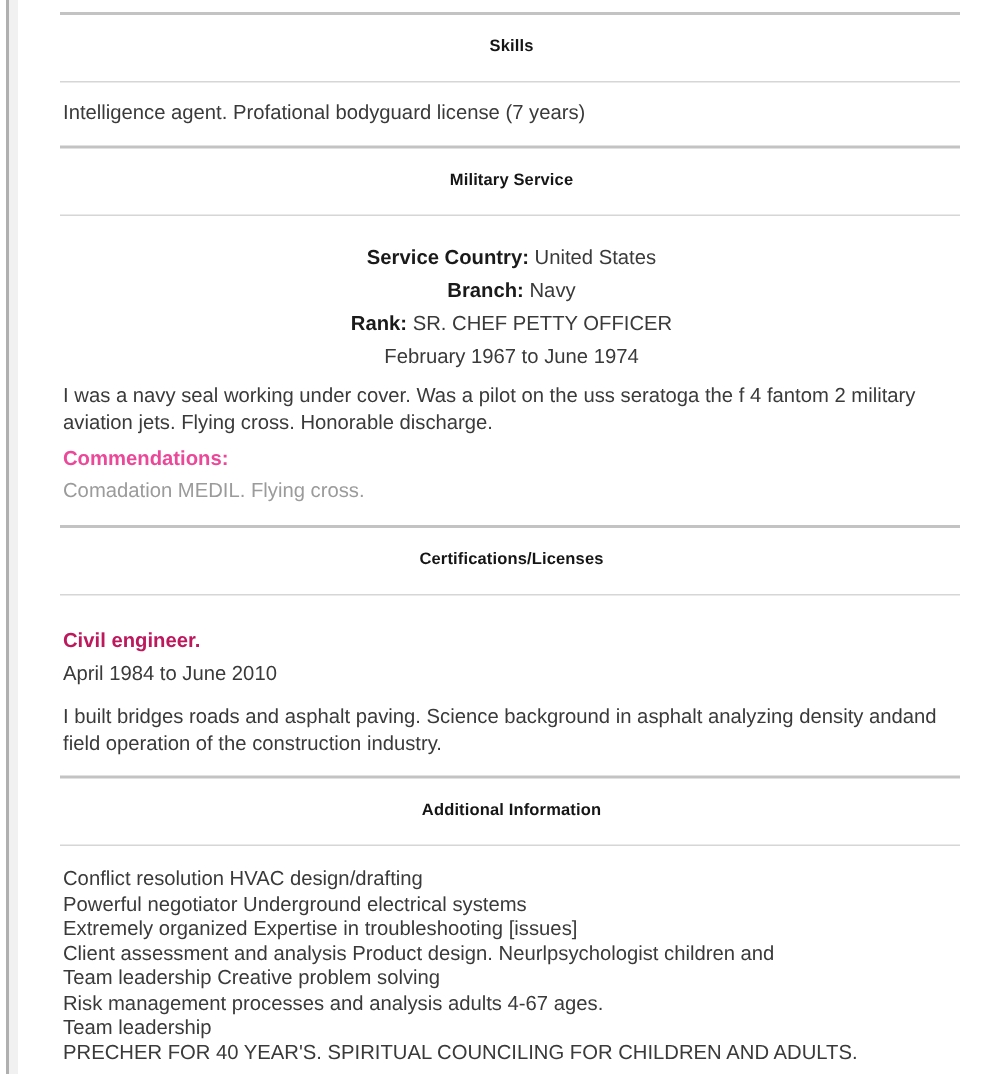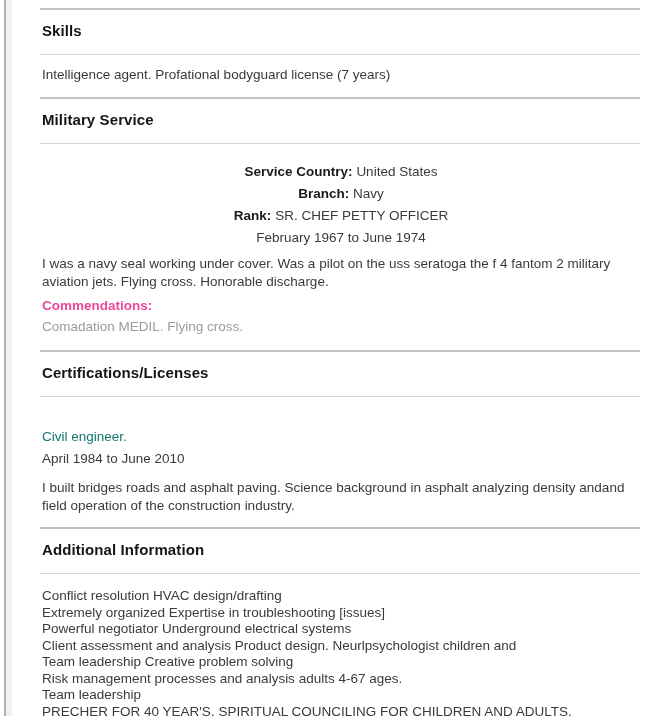--- a/index.html
+++ b/index.html
@@ -43,25 +43,26 @@
     width: 600px;
     padding-top: 8px;
     color: var(--text);
     font-size: 13.5px;
   }
   hr { margin: 0; border: none; }
   hr.thick { border-top: 2px solid var(--divider-thick); }
   hr.thin  { border-top: 1px solid var(--divider-thin); }
   h2.section-heading {
     margin: 11px 0 0 2px;
-    font-size: 15px;
+    font-size: 11px;
     line-height: 20px;
     font-weight: bold;
     color: var(--heading);
     letter-spacing: 0.1px;
+    text-align: center;
   }
   .gap-after-heading { height: 13px; }
   .skills-body {
     margin: 11px 0 14px 2px;
     line-height: 17px;
   }
   .fields {
     margin: 17px 0 0 2px;
     text-align: center;
   }
@@ -77,23 +78,23 @@
     line-height: 20px;
     font-weight: bold;
     color: #ec4899;
   }
   .muted-line {
     margin: 2px 0 15px 2px;
     line-height: 17px;
     color: var(--muted);
   }
   .cert-title {
-    margin: 29px 0 0 2px;
-    font-weight: normal;
-    color: #0f766e;
+    margin: 19px 0 0 2px;
+    font-weight: bold;
+    color: #be185d;
     line-height: 22px;
   }
   .cert-dates { line-height: 22px; margin-left: 2px; }
   .cert-desc {
     margin: 9px 0 13px 2px;
     line-height: 17.5px;
   }
   .addl-lines {
     margin: 14px 0 0 2px;
     line-height: 16.5px;
@@ -156,22 +157,22 @@
     </section>
 
     <section>
       <hr class="thick">
       <h2 class="section-heading">Additional Information</h2>
       <div class="gap-after-heading"></div>
       <hr class="thin">
 
       <div class="addl-lines">
         <div class="addl-line">Conflict resolution HVAC design/drafting</div>
+        <div class="addl-line">Powerful negotiator Underground electrical systems</div>
         <div class="addl-line">Extremely organized Expertise in troubleshooting [issues]</div>
-        <div class="addl-line">Powerful negotiator Underground electrical systems</div>
         <div class="addl-line">Client assessment and analysis Product design. Neurlpsychologist children and</div>
         <div class="addl-line">Team leadership Creative problem solving</div>
         <div class="addl-line">Risk management processes and analysis adults 4-67 ages.</div>
         <div class="addl-line">Team leadership</div>
         <div class="addl-line">PRECHER FOR 40 YEAR'S. SPIRITUAL COUNCILING FOR CHILDREN AND ADULTS.</div>
       </div>
     </section>
 
   </div>
 </div>

